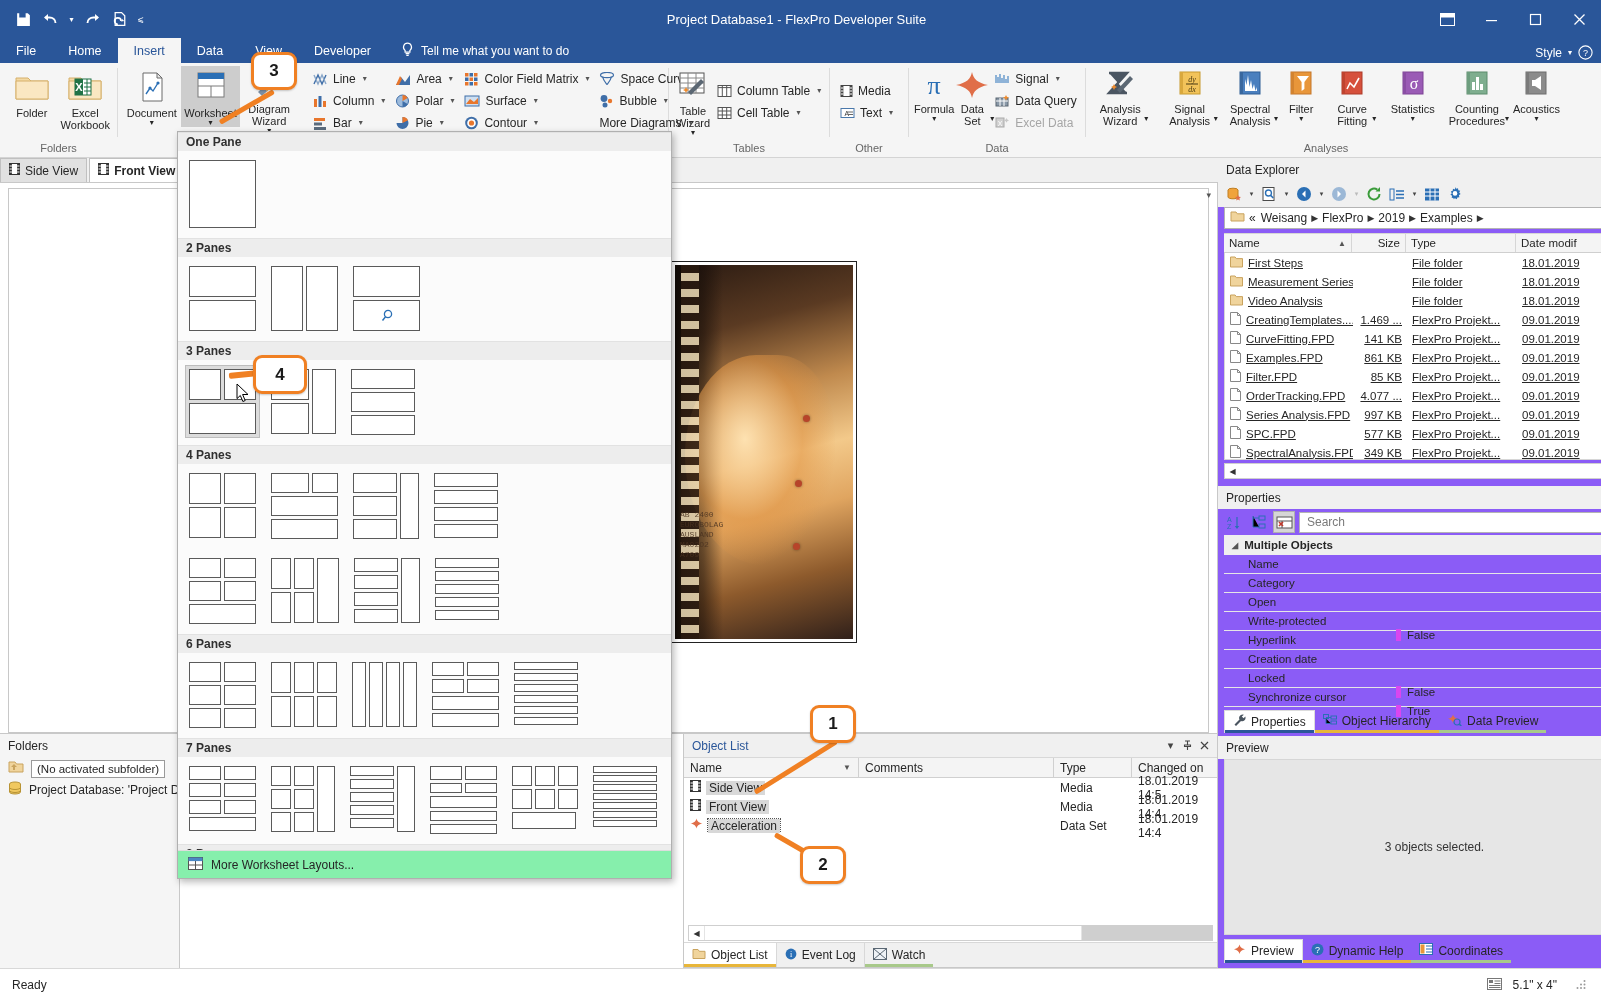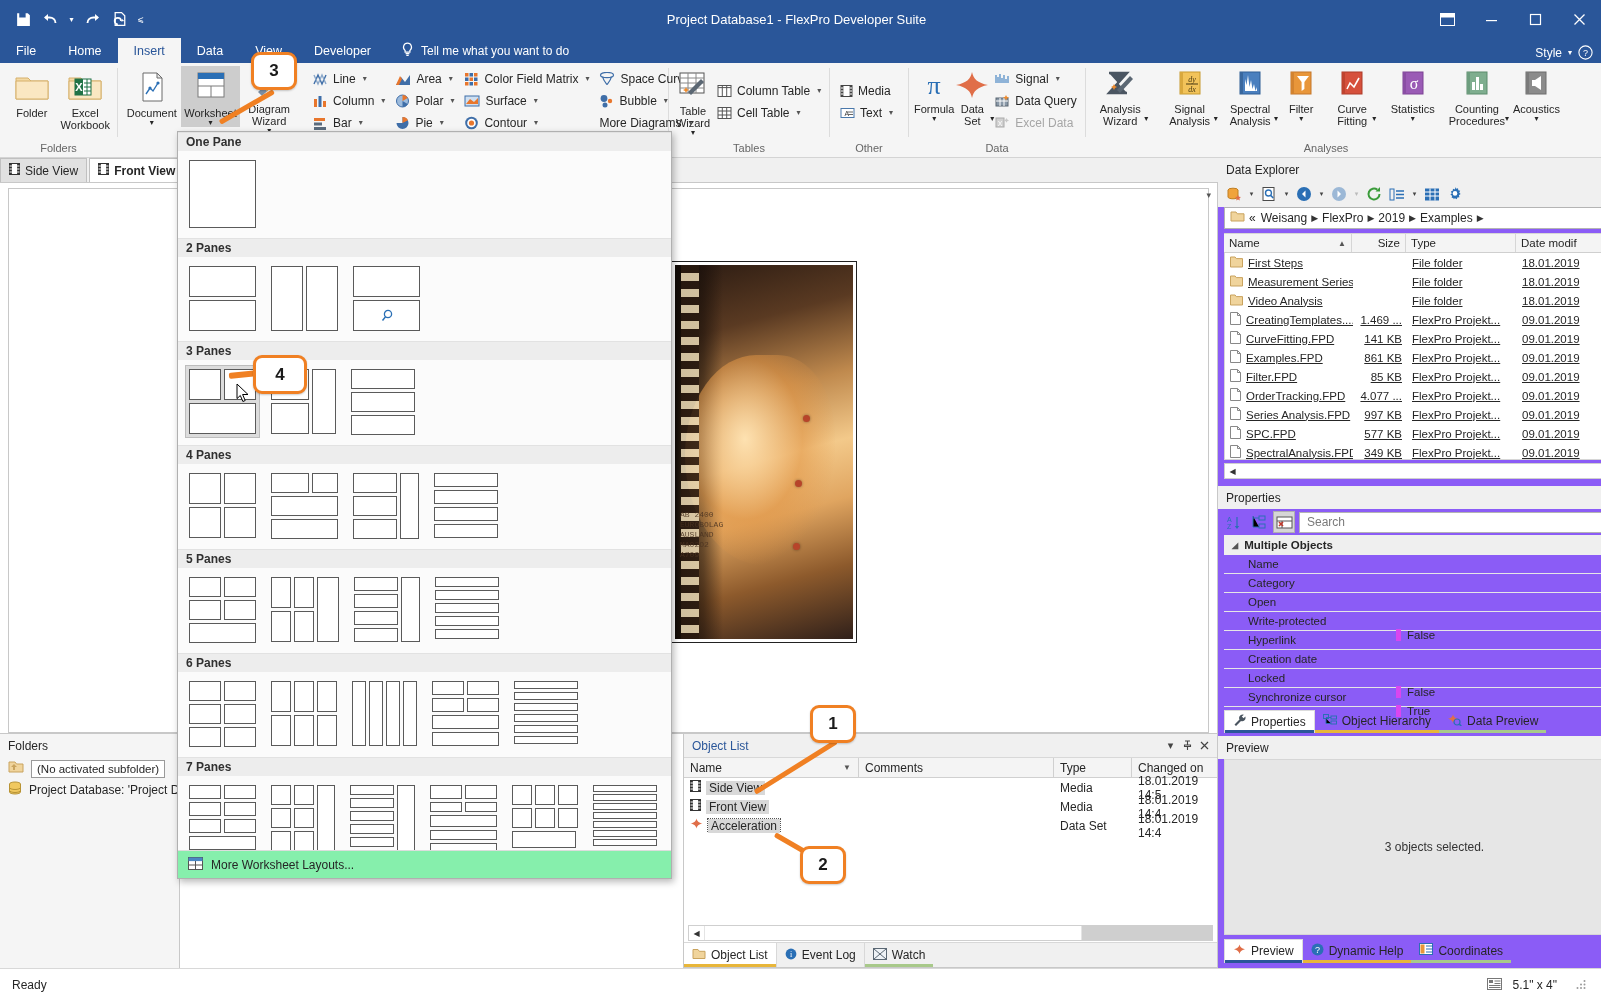--- a/index.html
+++ b/index.html
@@ -1463,21 +1463,20 @@
       <div class="pane" style="width:19px;height:66px"></div>
     </div>
     <div class="gitem">
       <div class="pane" style="width:64px;height:14px"></div>
       <div class="pane" style="width:64px;height:14px;margin-top:3px"></div>
       <div class="pane" style="width:64px;height:14px;margin-top:3px"></div>
       <div class="pane" style="width:64px;height:14px;margin-top:3px"></div>
     </div>
   </div>
 
-  <div class="gsec">5 Panes</div>
   <div class="grow">
     <div class="gitem">
       <div style="display:flex;gap:3px">
           <div class="pane" style="width:32px;height:20px"></div>
           <div class="pane" style="width:32px;height:20px"></div>
         </div>
       <div style="display:flex;gap:3px;margin-top:3px">
           <div class="pane" style="width:32px;height:20px"></div>
           <div class="pane" style="width:32px;height:20px"></div>
         </div>

